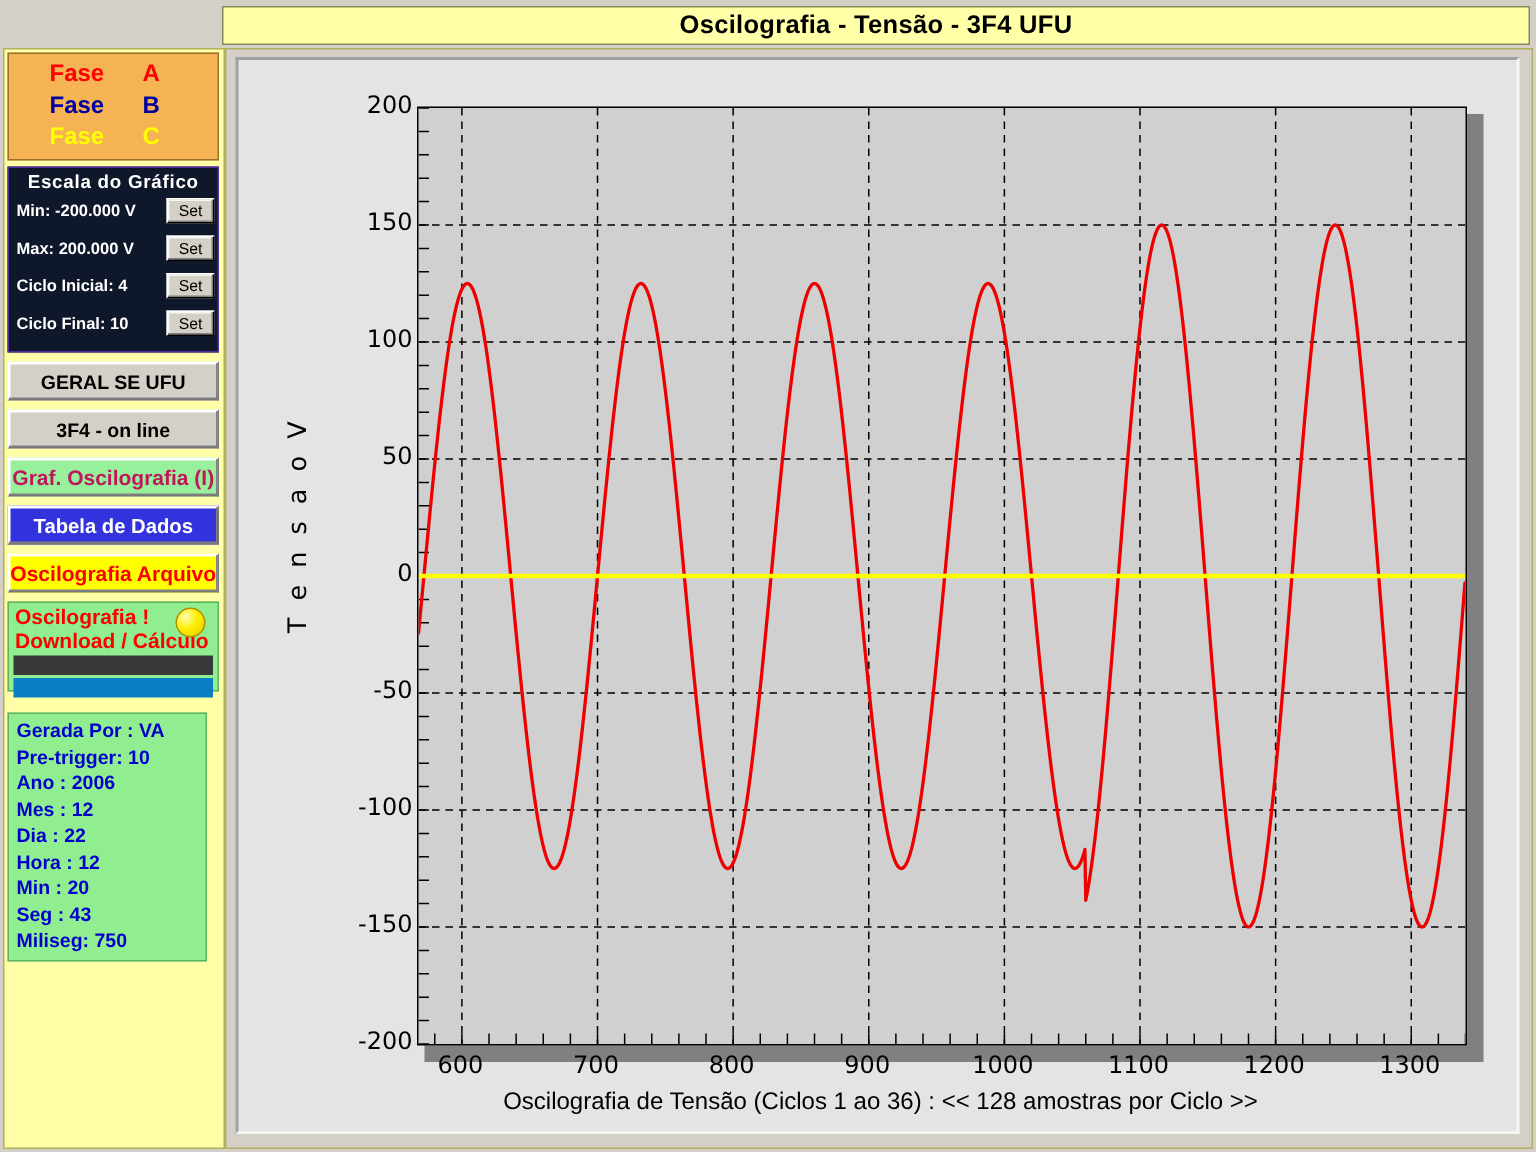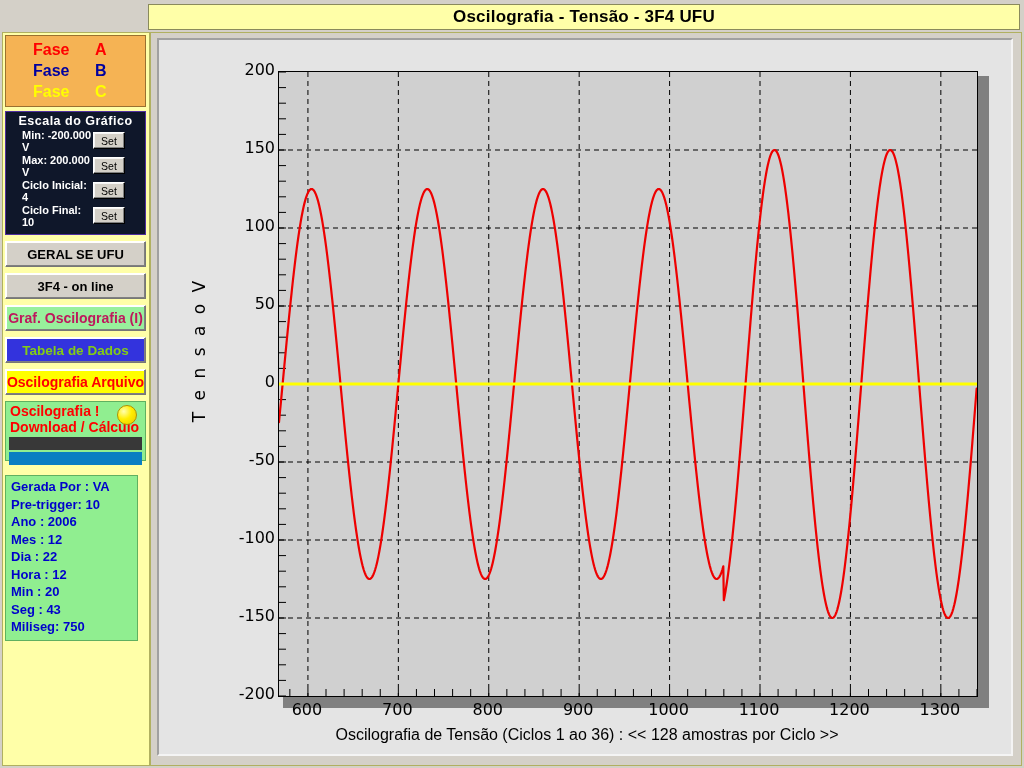--- a/index.html
+++ b/index.html
@@ -68,56 +68,56 @@
     box-sizing: border-box;
     position: relative;
   }
   .scale-title {
     color: #ffffff; font-weight: bold; font-size: 12.5px;
     text-align: center; padding-top: 2px;
     letter-spacing: 0.5px;
   }
   .scale-row {
     display: flex; align-items: center;
-    height: 25px; padding-left: 16px;
+    height: 25px; padding-left: 5px;
   }
   .scale-row .lbl {
     color: #ffffff; font-weight: bold; font-size: 11px;
     flex: 1;
   }
   .set-btn {
     width: 32px; height: 17px;
     background: #d4d0c8;
     border: 1px solid #000;
     border-top-color: #fff; border-left-color: #fff;
     box-shadow: inset -1px -1px 0 #808080, inset 1px 1px 0 #f5f5f5;
     font-size: 10.5px; color: #000;
     display: flex; align-items: center; justify-content: center;
-    margin-right: 20px;
+    margin-right: 2px;
     box-sizing: border-box;
     cursor: pointer;
   }
 
   .nav-btn {
     margin-top: 6px;
     width: 141px; height: 26px;
     display: flex; align-items: center; justify-content: center;
     font-weight: bold; font-size: 13px;
     border: 1px solid #777;
     border-top-color: #fff; border-left-color: #fff;
     box-shadow: inset -1px -1px 0 #808080, inset 1px 1px 0 #ffffff;
     box-sizing: border-box;
     cursor: pointer;
     white-space: nowrap;
     overflow: hidden;
   }
   .nav-geral   { background: #d4d0c8; color: #000; }
   .nav-3f4     { background: #d4d0c8; color: #000; }
   .nav-graf    { background: #98f09c; color: #be185d; font-size: 14px; }
-  .nav-tabela  { background: #3333dd; color: #84cc16; font-size: 13.5px; }
+  .nav-tabela  { background: #3333dd; color: #ffffff; font-size: 13.5px; }
   .nav-arquivo { background: #ffff00; color: #ff0000; font-size: 14px; }
   .nav-manual  { background: #ff0000; color: #ffffff; font-size: 14px; }
 
   .osc-panel {
     margin-top: 6px;
     width: 141px; height: 60px;
     background: #90ee90;
     border: 1px solid #60b060;
     box-sizing: border-box;
     position: relative;

